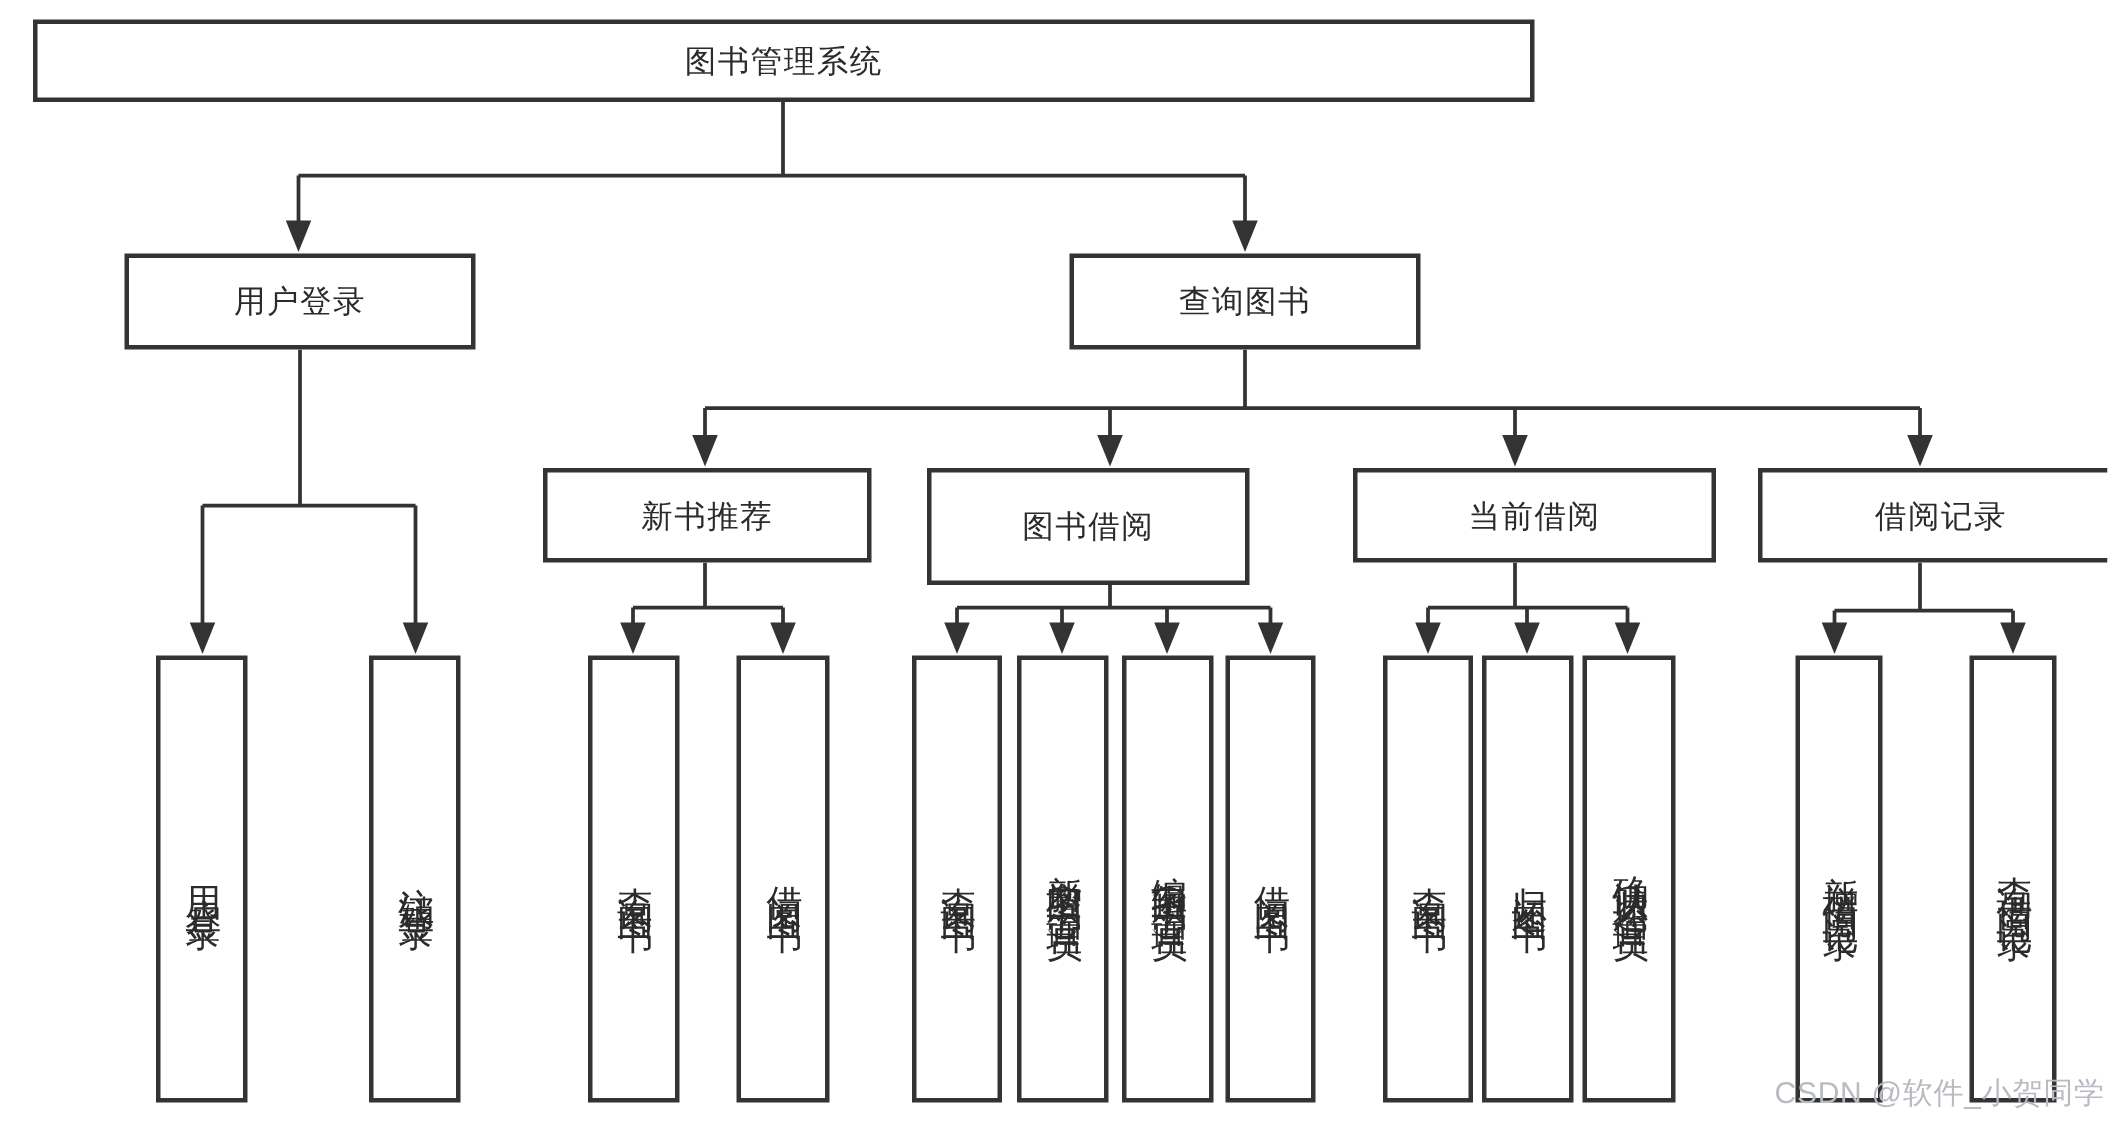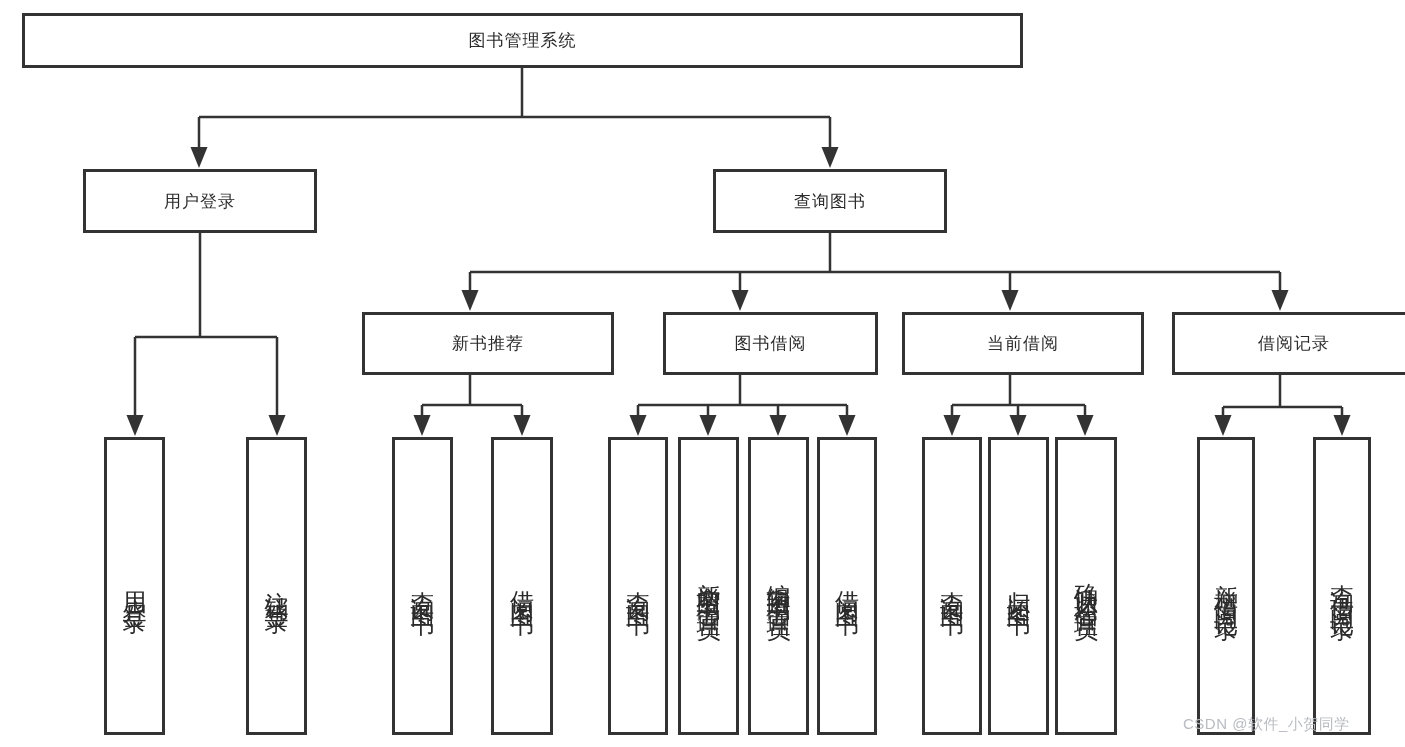--- a/index.html
+++ b/index.html
@@ -16,36 +16,36 @@
     position: absolute;
     box-sizing: border-box;
     border: 3px solid #333333;
     background: #ffffff;
     display: flex;
     align-items: center;
     justify-content: center;
     z-index: 2;
   }
   .box .lbl {
-    font-size: 17px;
+    font-size: 21px;
     color: #2b2b2b;
     letter-spacing: 1px;
     white-space: nowrap;
   }
   .box .vlbl {
     writing-mode: vertical-rl;
     font-size: 24px;
     color: #2b2b2b;
     letter-spacing: 7px;
     line-height: 1;
   }
   .watermark {
     position: absolute;
     z-index: 5;
-    font-size: 15px;
+    font-size: 20px;
     color: #b8bcc1;
     letter-spacing: 0.5px;
     white-space: nowrap;
   }
 </style>
 </head>
 <body>
 
 <div class="canvas">
 
@@ -116,24 +116,24 @@
     <span class="lbl">图书管理系统</span>
   </div>
 
   <div class="box" style="left:83px;top:169px;width:234px;height:64px">
     <span class="lbl">用户登录</span>
   </div>
   <div class="box" style="left:713px;top:169px;width:234px;height:64px">
     <span class="lbl">查询图书</span>
   </div>
 
-  <div class="box" style="left:362px;top:312px;width:252px;height:63px">
+  <div class="box" style="left:362px;top:312px;width:219px;height:63px">
     <span class="lbl">新书推荐</span>
   </div>
-  <div class="box" style="left:663px;top:312px;width:215px;height:63px">
+  <div class="box" style="left:618px;top:312px;width:215px;height:78px">
     <span class="lbl">图书借阅</span>
   </div>
   <div class="box" style="left:902px;top:312px;width:242px;height:63px">
     <span class="lbl">当前借阅</span>
   </div>
   <div class="box" style="left:1172px;top:312px;width:244px;height:63px">
     <span class="lbl">借阅记录</span>
   </div>
 
   <div class="box" style="left:104px;top:437px;width:61px;height:298px">

